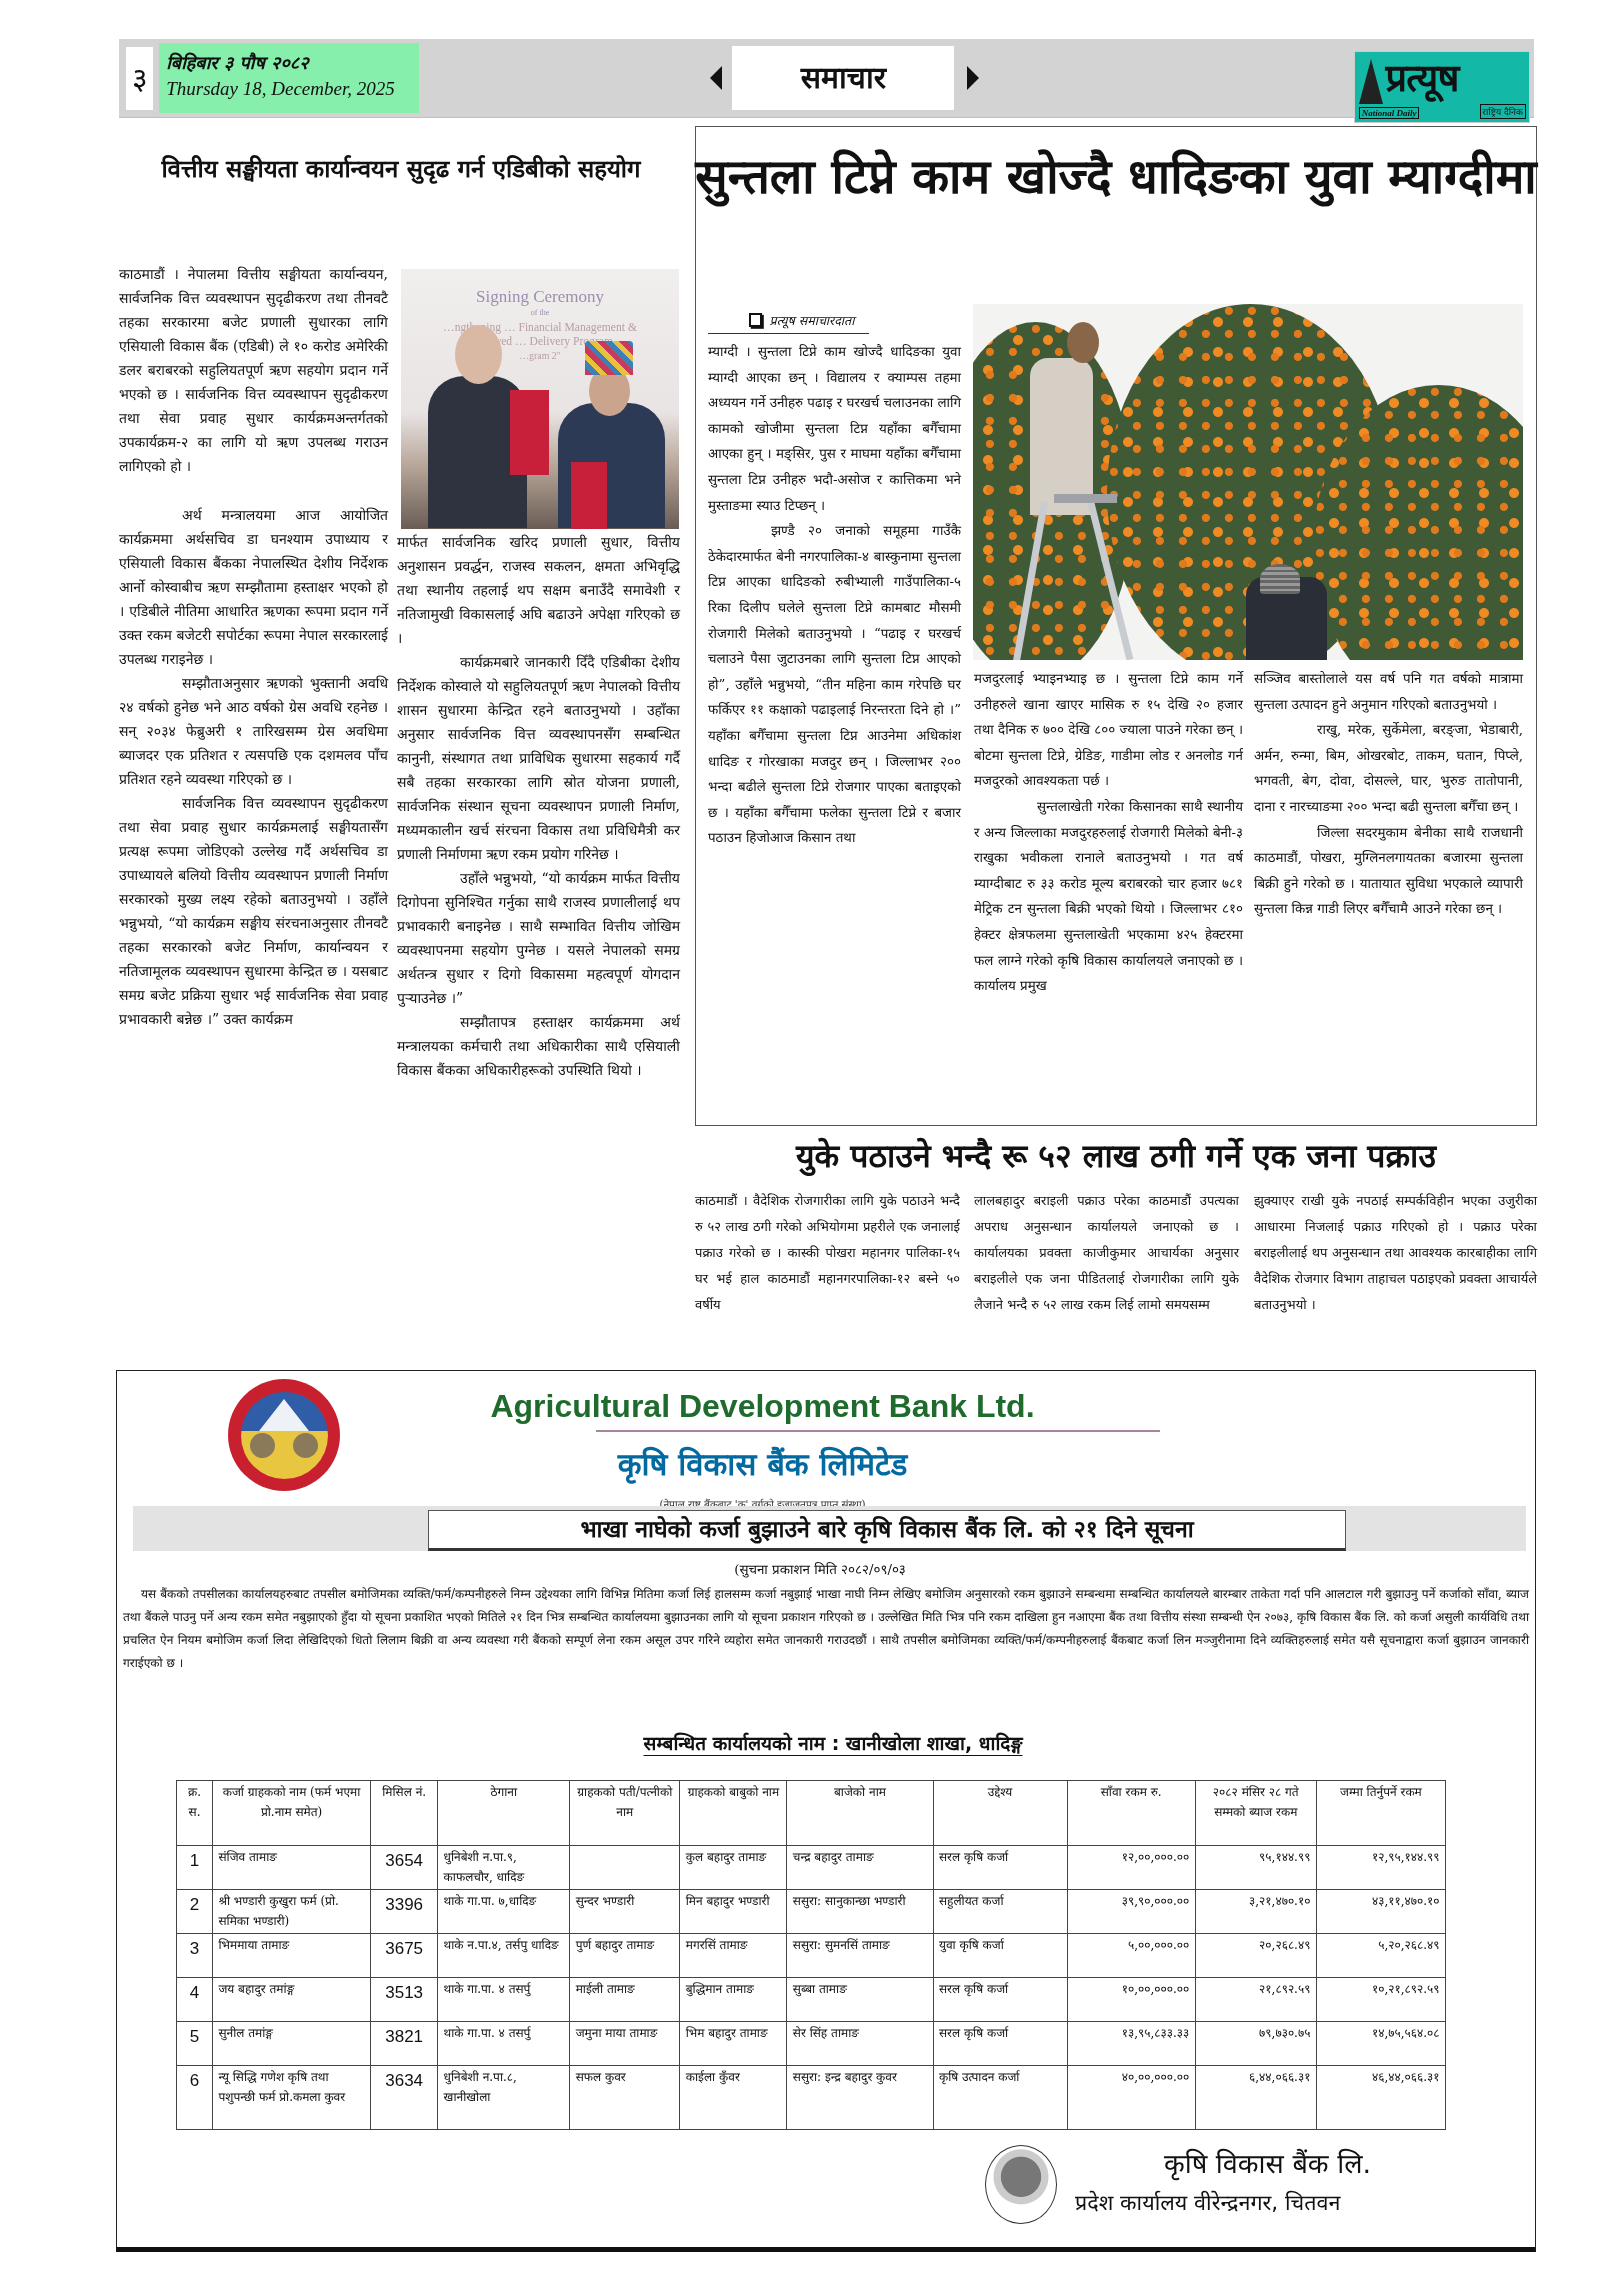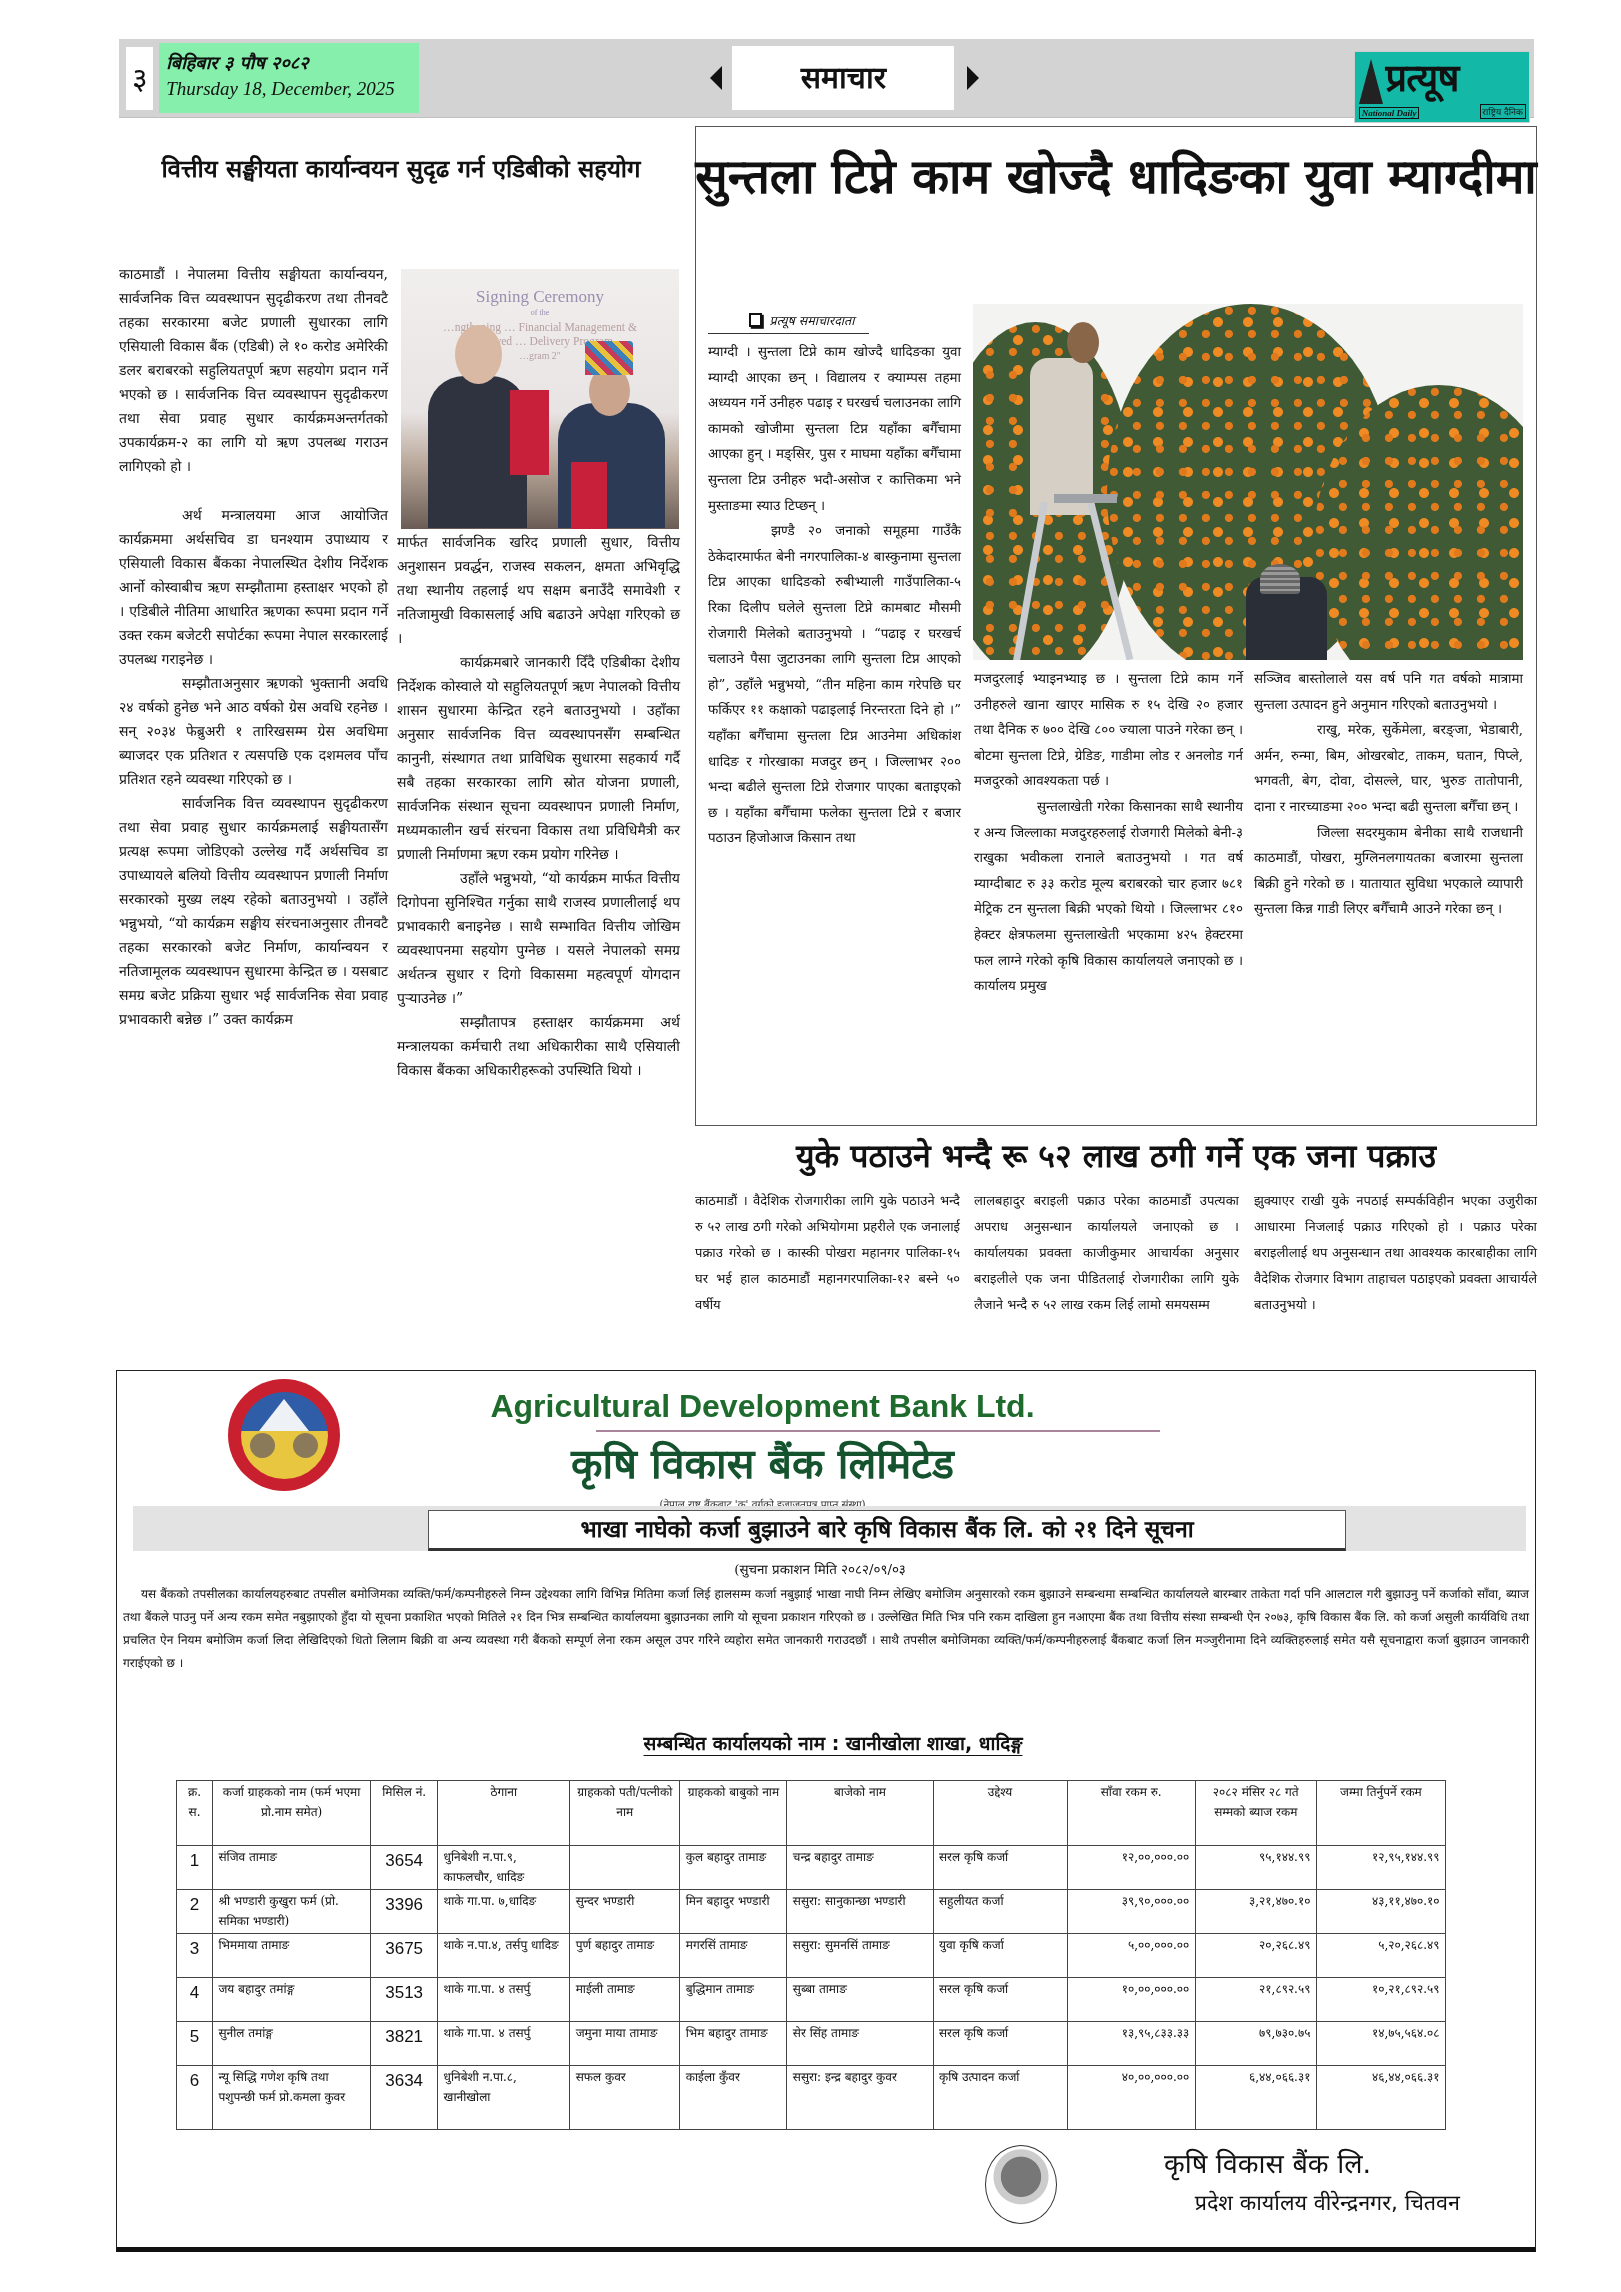--- a/index.html
+++ b/index.html
@@ -66,41 +66,41 @@
 
   
   .notice { position: absolute; left: 116px; top: 1370px; width: 1420px; height: 882px; border: 1.8px solid #222; border-bottom: 5.4px solid #111; }
   .adbl-logo { position: absolute; left: 228px; top: 1379px; width: 112px; height: 112px; border-radius: 50%; background: #c9202f; }
   .adbl-logo-inner { position: absolute; left: 12.5px; top: 12.5px; width: 87px; height: 87px; border-radius: 50%; background: linear-gradient(180deg,#2f5da8 0 45%,#e8c640 45% 100%); overflow: hidden; }
   .adbl-mtn { position: absolute; left: 18px; top: 7.2px; width: 0; height: 0; border-left: 25px solid transparent; border-right: 25px solid transparent; border-bottom: 32px solid #eef2f7; }
   .adbl-wheat-l { position: absolute; left: 9px; top: 41px; width: 25px; height: 25px; border-radius: 50%; background: #8a7a5a; }
   .adbl-wheat-r { position: absolute; left: 52px; top: 41px; width: 25px; height: 25px; border-radius: 50%; background: #8a7a5a; }
   .adbl-en { position: absolute; left: 270px; top: 1384px; width: 985px; text-align: center; font-family: "Liberation Sans", sans-serif; font-weight: bold; font-size: 32px; line-height: 45px; color: #1f6b2e; }
   .adbl-rule { position: absolute; left: 596px; top: 1430px; width: 564px; height: 1.8px; background: #a9849a; }
-  .adbl-np { position: absolute; left: 270px; top: 1433px; width: 985px; text-align: center; font-family: "DejaVu Sans", sans-serif; font-weight: bold; font-size: 41px; line-height: 63px; color: #14532d; }
+  .adbl-np { position: absolute; left: 270px; top: 1433px; width: 985px; text-align: center; font-family: "DejaVu Sans", sans-serif; font-weight: bold; font-size: 31px; line-height: 63px; color: #0369a1; }
   .adbl-sub { position: absolute; left: 270px; top: 1496px; width: 985px; text-align: center; font-family: "DejaVu Serif", serif; font-size: 10.3px; line-height: 16px; color: #333; }
   .notice-band { position: absolute; left: 133px; top: 1506px; width: 1393px; height: 45px; background: #e3e3e3; }
   .notice-title { position: absolute; left: 428px; top: 1510px; width: 918px; height: 41px; background: #fff; border: 1.8px solid #555; border-bottom: 3.6px solid #333; text-align: center; font-family: "DejaVu Sans", sans-serif; font-weight: bold; font-size: 23px; line-height: 36px; }
   .pub-date { position: absolute; left: 296px; top: 1560px; width: 1048px; text-align: center; font-family: "DejaVu Serif", serif; font-size: 13.4px; line-height: 19.7px; }
   .notice-body { position: absolute; left: 123px; top: 1583px; width: 1406px; font-family: "DejaVu Serif", serif; font-size: 12px; line-height: 23px; text-align: justify; text-indent: 18px; }
   .branch { position: absolute; left: 269px; top: 1730px; width: 1128px; text-align: center; font-family: "DejaVu Sans", sans-serif; font-weight: bold; font-size: 19px; line-height: 27px; }
   .branch span { text-decoration: underline; text-underline-offset: 4.5px; }
 
   table.loan { position: absolute; left: 176px; top: 1780px; width: 1270px; border-collapse: collapse; font-family: "DejaVu Serif", serif; font-size: 12px; }
   table.loan th, table.loan td { border: 0.9px solid #444; padding: 1.8px 5.4px; vertical-align: top; line-height: 19.7px; }
   table.loan th { font-weight: normal; text-align: center; height: 65px; }
   table.loan td { height: 44px; }
   table.loan td.num { text-align: right; }
   table.loan td.sn { text-align: center; font-family: "Liberation Sans", sans-serif; font-size: 17px; line-height: 25px; width: 36px; }
   table.loan td.file { text-align: center; font-family: "Liberation Sans", sans-serif; font-size: 17px; line-height: 25px; }
   table.loan tr.tall td { height: 64px; }
 
   .sig-logo { position: absolute; left: 985px; top: 2145px; width: 72px; height: 79px; border-radius: 50%; border: 1.8px solid #333; background: radial-gradient(circle at 50% 40%, #777 0 19.7px, #ccc 20.6px 27px, #fff 28px); }
   .sig-name { position: absolute; left: 1075px; top: 2145px; width: 385px; font-family: "DejaVu Sans", sans-serif; font-size: 27px; line-height: 38px; text-align: center; }
-  .sig-office { position: absolute; left: 1075px; top: 2185px; width: 385px; font-family: "DejaVu Sans", sans-serif; font-size: 21.5px; line-height: 36px; text-align: right; }
+  .sig-office { position: absolute; left: 1075px; top: 2185px; width: 385px; font-family: "DejaVu Sans", sans-serif; font-size: 21.5px; line-height: 36px; text-align: left; }
 </style>
 </head>
 <body>
 
 <div class="masthead">
   <div class="page-num">३</div>
   <div class="date-box">
     <div class="date-np">बिहिबार ३ पौष २०८२</div>
     <div class="date-en">Thursday 18, December, 2025</div>
   </div>

